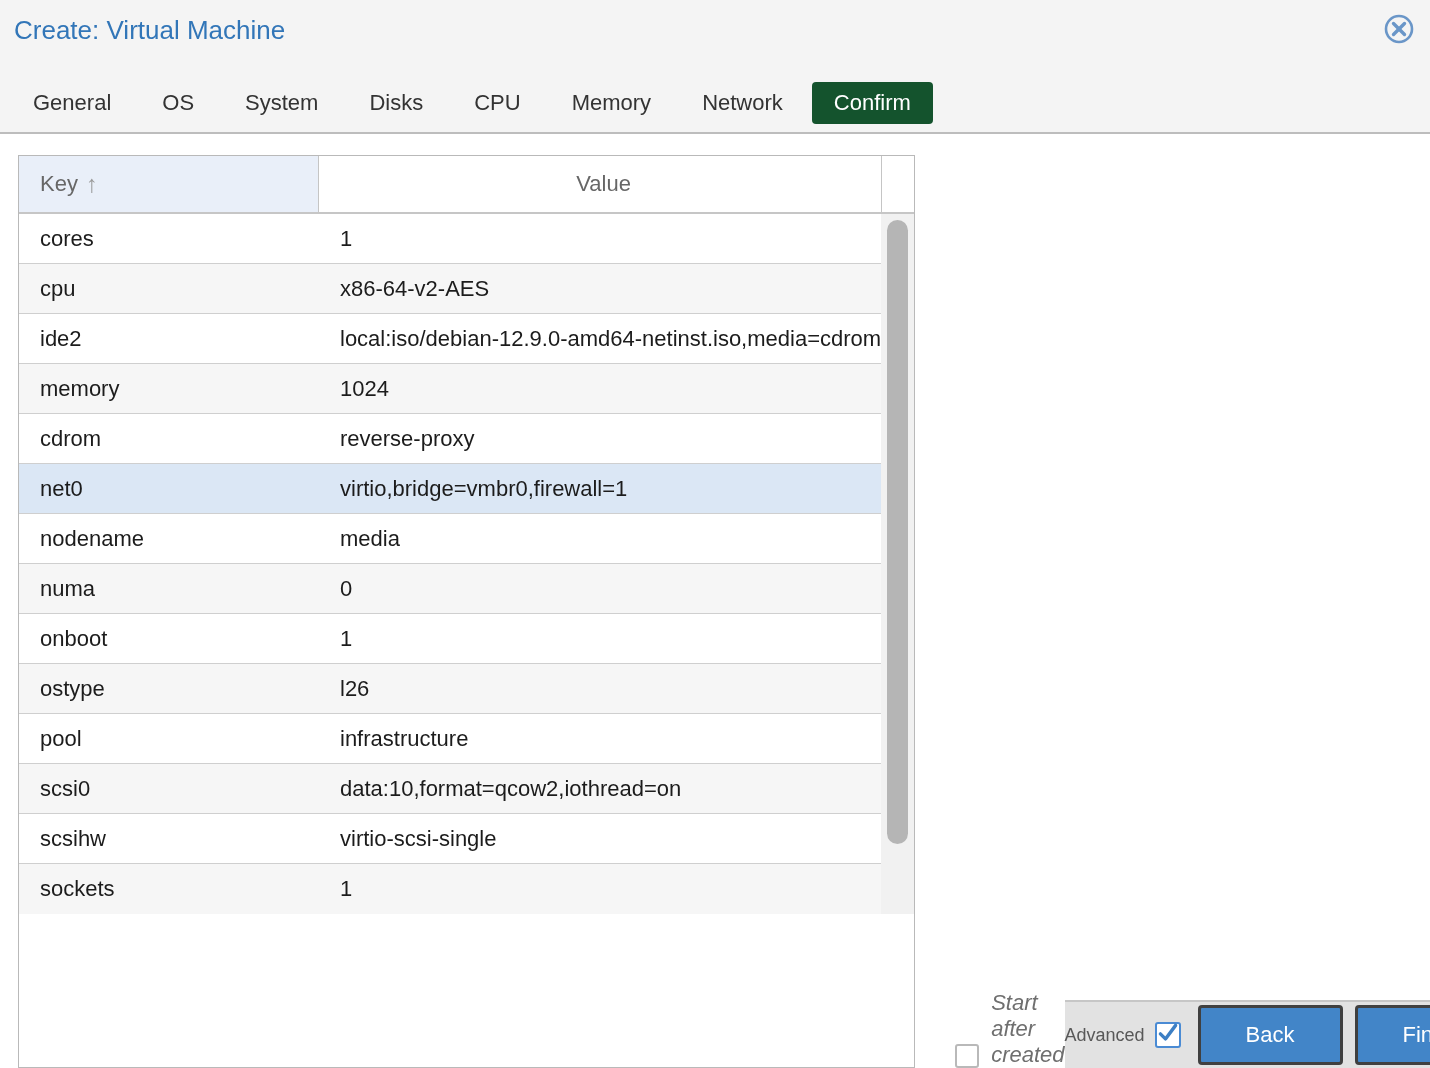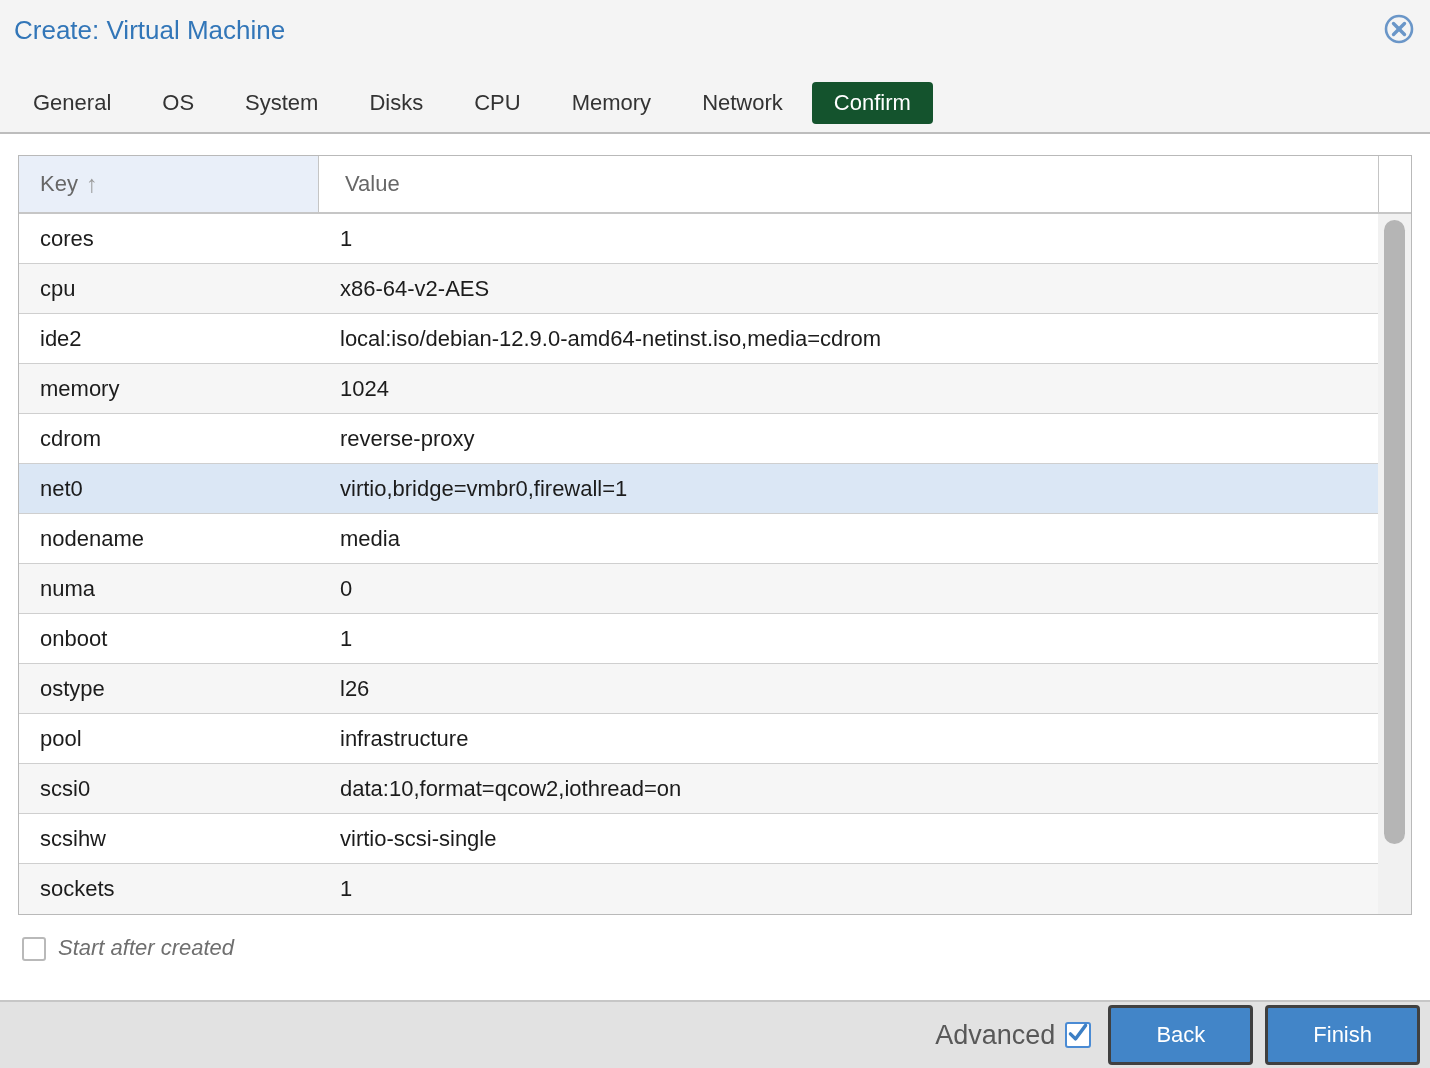--- a/index.html
+++ b/index.html
@@ -51,21 +51,21 @@
     white-space: nowrap;
   }
   .tab.active {
     background: #14532d;
     color: #ffffff;
   }
 
   
   .content {
     flex: 1 1 auto;
-    display: flex; flex-direction: column;
+    display: flex; flex-direction: row;
     background: #ffffff;
   }
   .grid {
     margin: 21px 18px 0 18px;
     border: 1px solid #b9b9b9;
   }
   .grid-header {
     display: flex;
     height: 58px;
     border-bottom: 2px solid #c6c6c6;
@@ -78,21 +78,22 @@
     cursor: pointer;
   }
   .hdr-key {
     width: 300px;
     background: #e9eff9;
     border-right: 1px solid #c5c5c5;
     padding-left: 21px;
   }
   .hdr-value {
     flex: 1;
-    padding-left: 26px;
+    padding-left: 7px;
+    justify-content: center;
   }
   .hdr-spacer {
     width: 33px;
     border-left: 1px solid #c5c5c5;
   }
   .sort-arrow {
     color: #9a9a9a;
     font-size: 24px;
     margin-left: 8px;
   }
@@ -154,21 +155,21 @@
     margin-top: auto;
     flex: 0 0 auto;
     height: 68px;
     background: #e2e2e2;
     border-top: 2px solid #c6c6c6;
     display: flex; align-items: center;
     justify-content: flex-end;
     padding-right: 10px;
   }
   .advanced-label {
-    font-size: 27px;
+    font-size: 18px;
     color: #585858;
     margin-right: 10px;
   }
   .checkbox-checked {
     width: 26px; height: 26px;
     border: 2px solid #4a8bd4;
     border-radius: 3px;
     background: #ffffff;
     display: flex; align-items: center; justify-content: center;
     cursor: pointer;

